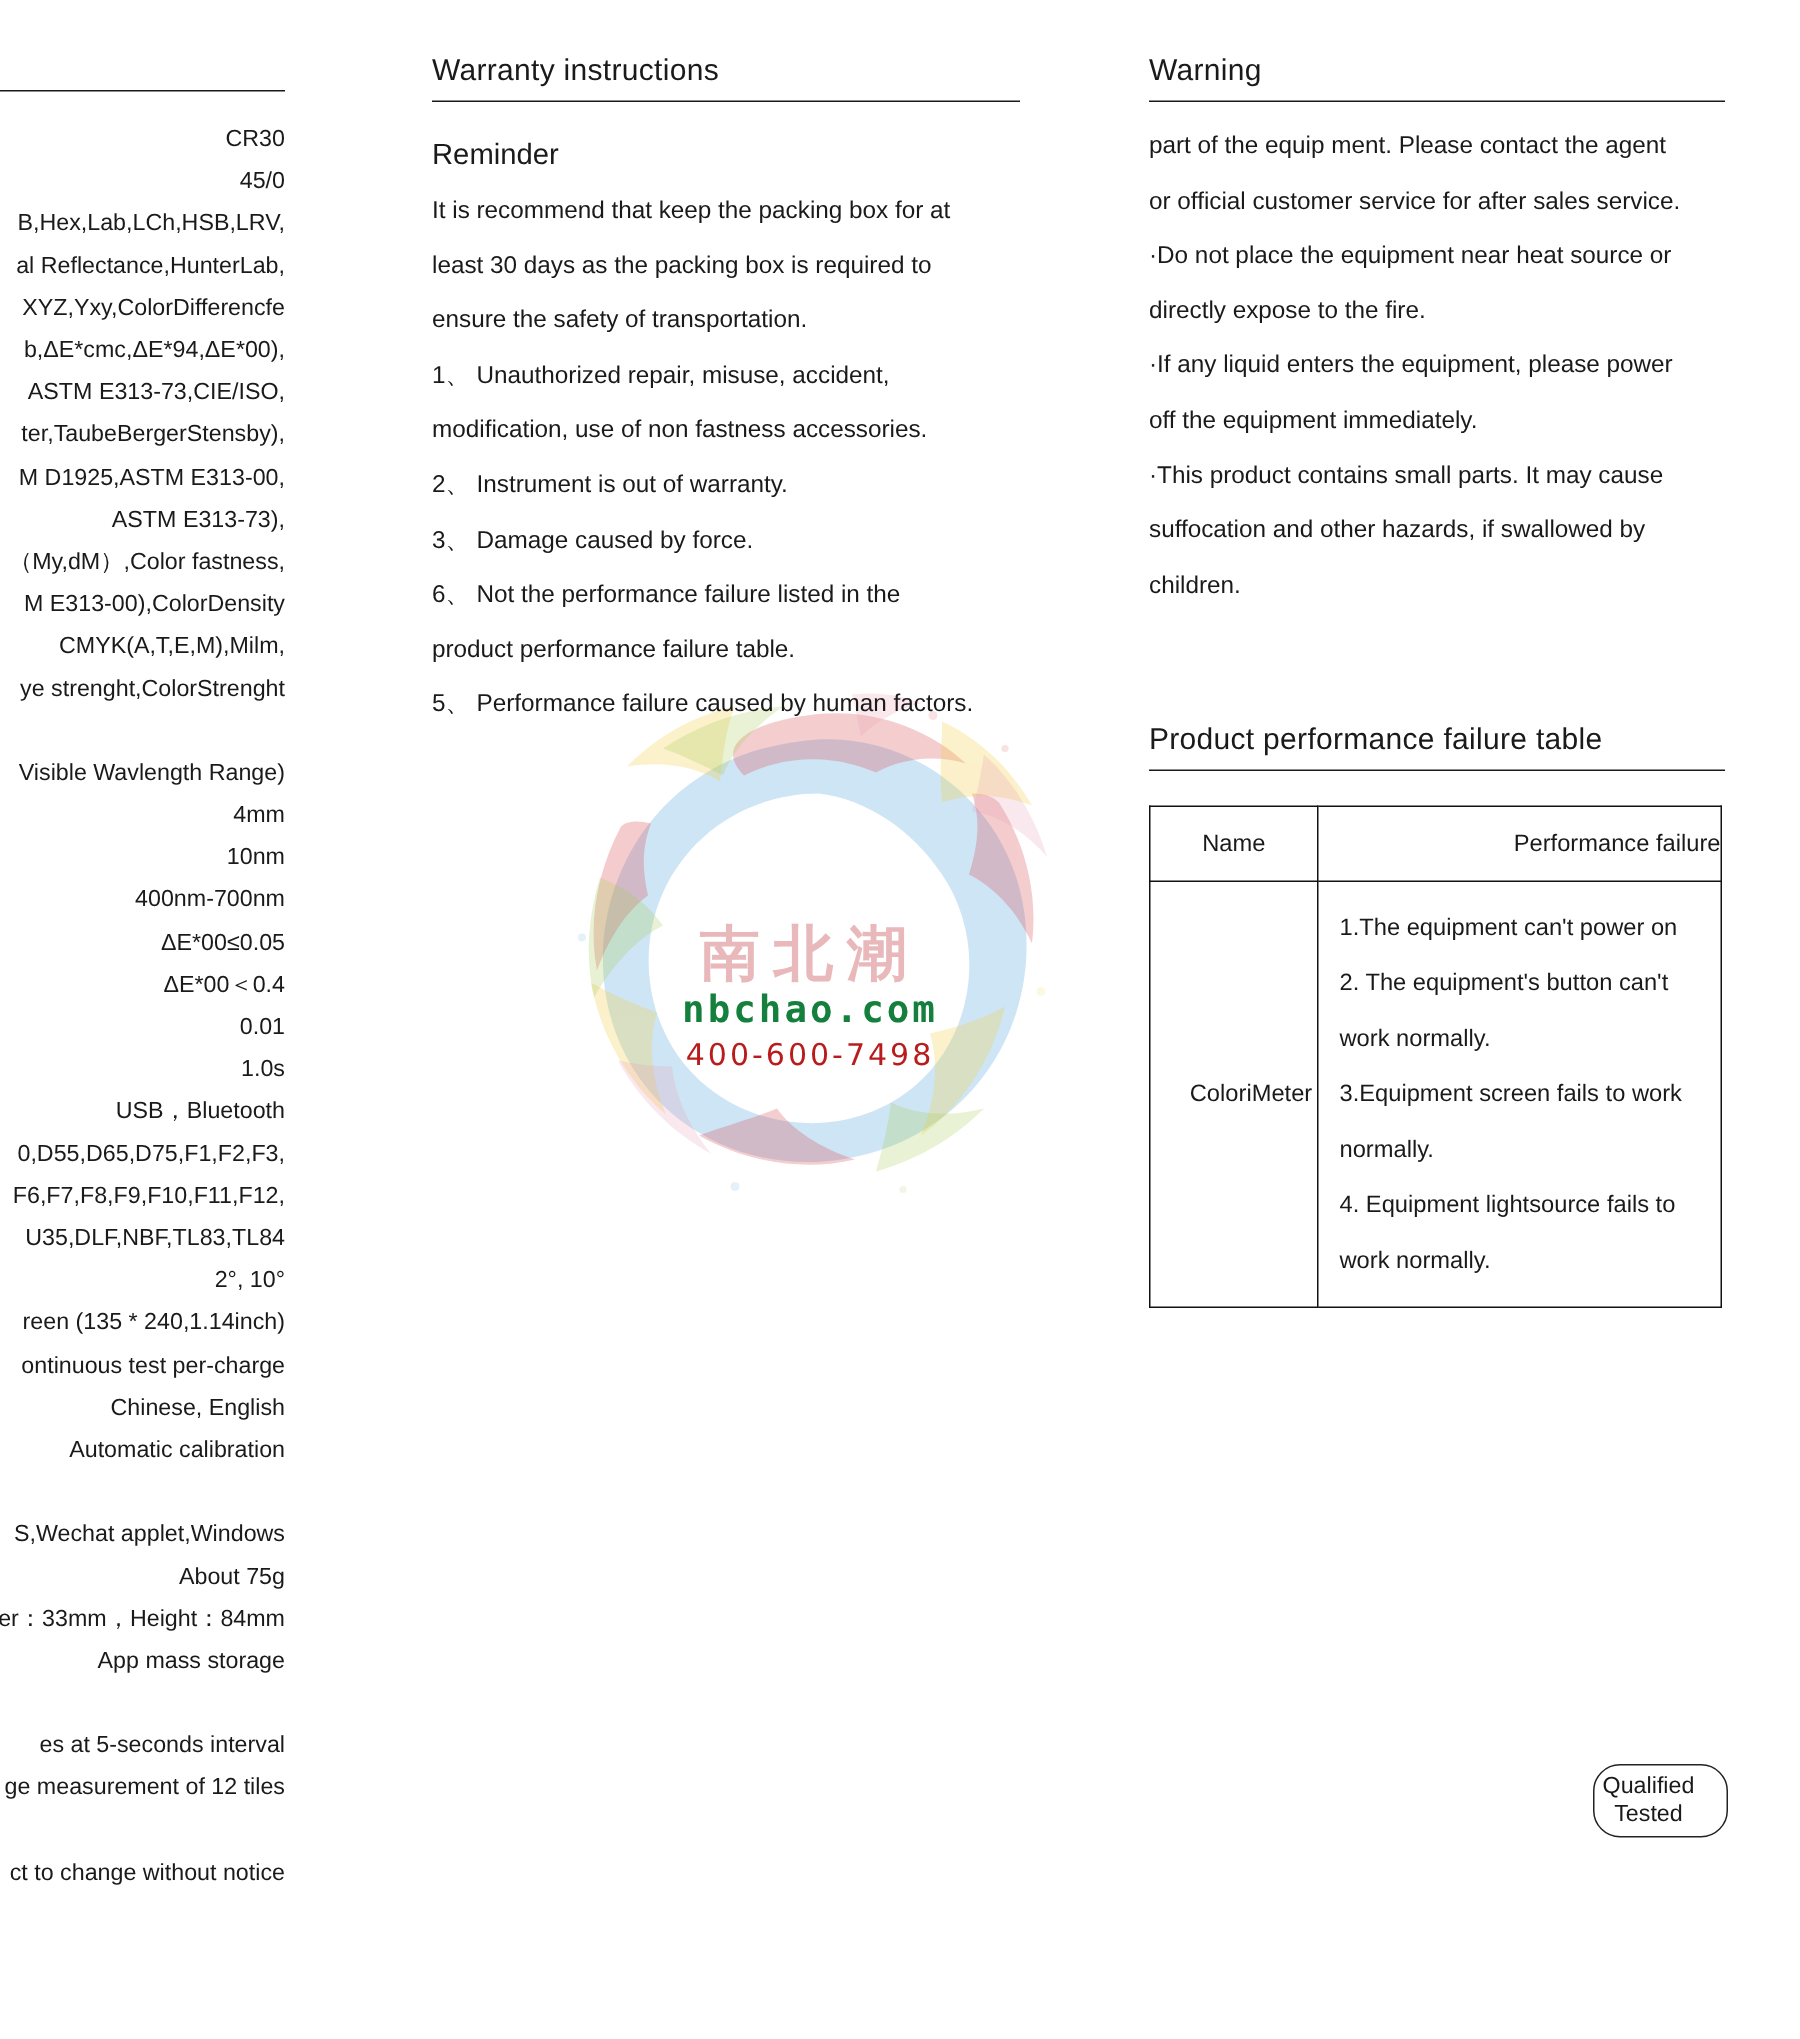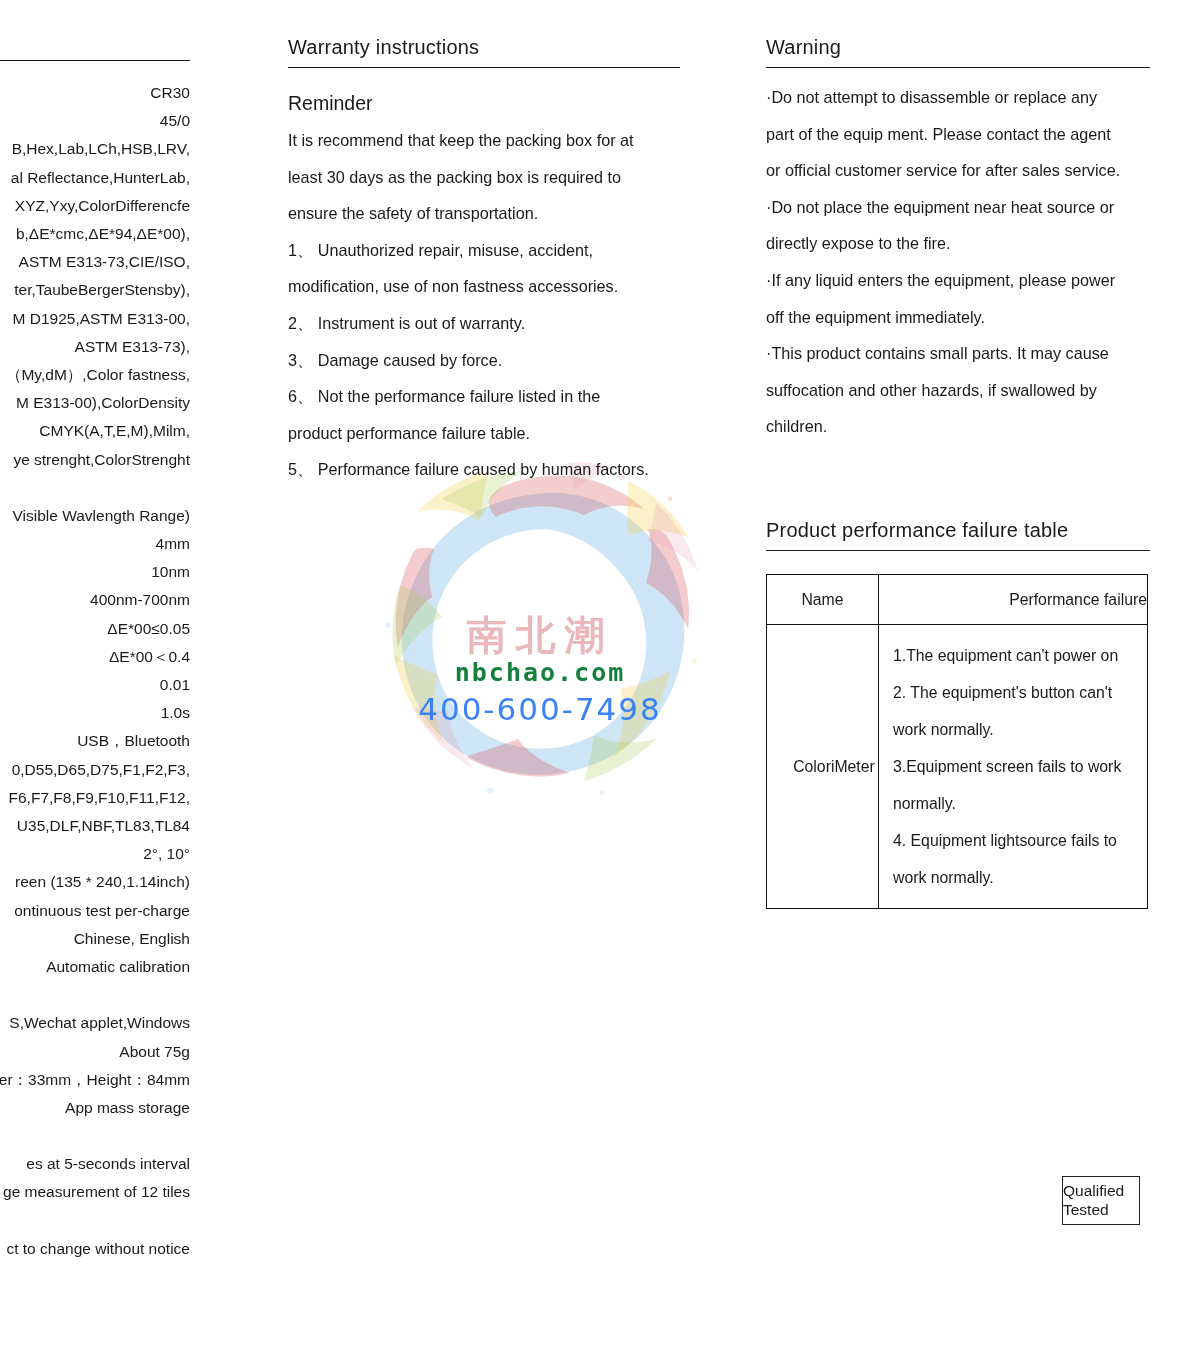--- a/index.html
+++ b/index.html
@@ -46,23 +46,23 @@
   .wm-url {
     top: 203px;
     font-size: 25px;
     letter-spacing: 2px;
     color: #15803d;
     font-family: "DejaVu Sans Mono", monospace;
     font-weight: bold;
   }
   .wm-tel {
     top: 236px;
-    font-size: 31px;
+    font-size: 20px;
     letter-spacing: 2px;
-    color: #3b82f6;
+    color: #b91c1c;
     font-family: "DejaVu Sans", sans-serif;
   }
 
   
   .col { position: absolute; z-index: 2; }
 
   
   #col-left {
     left: -210px;
     top: 60px;
@@ -161,22 +161,23 @@
     white-space: nowrap;
   }
 
   
   #qualified-stamp {
     position: absolute;
     left: 1062px;
     top: 1176px;
     width: 72px;
     border: 1.3px solid #222;
-    border-radius: 0;
-    padding: 4px 4px 5px 0;
+    border-radius: 18px;
+    text-align: center;
+    padding: 4px 16px 5px 0;
     z-index: 3;
     background: rgba(255,255,255,0.6);
   }
   #qualified-stamp div {
     font-size: 15.5px;
     line-height: 19px;
   }
 </style>
 </head>
 <body>
@@ -295,21 +296,20 @@
       <p class="body-line">6、 Not the performance failure listed in the</p>
       <p class="body-line">product performance failure table.</p>
       <p class="body-line">5、  Performance failure caused by human factors.</p>
     </div>
 </div>
 
 <div class="col" id="col-right">
   <h1 class="sec-title">Warning</h1>
   <div class="title-rule"></div>
   <div id="warning-lines" style="margin-top:11px;">
-      <p class="warn-line">·Do not attempt to disassemble or replace any</p>
       <p class="warn-line">part of the equip ment. Please contact the agent</p>
       <p class="warn-line">or official customer service for after sales service.</p>
       <p class="warn-line">·Do not place the equipment near heat source or</p>
       <p class="warn-line">directly expose to the fire.</p>
       <p class="warn-line">·If any liquid enters the equipment, please power</p>
       <p class="warn-line">off the equipment immediately.</p>
       <p class="warn-line">·This product contains small parts. It may cause</p>
       <p class="warn-line">suffocation and other hazards, if swallowed by</p>
       <p class="warn-line">children.</p>
     </div>

